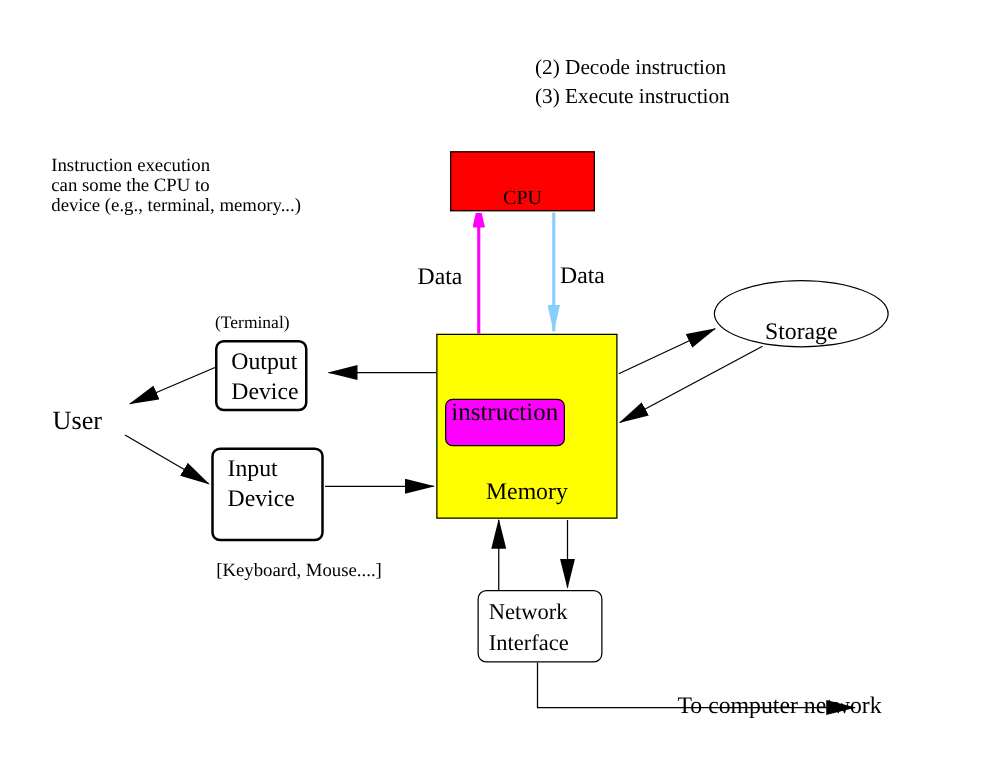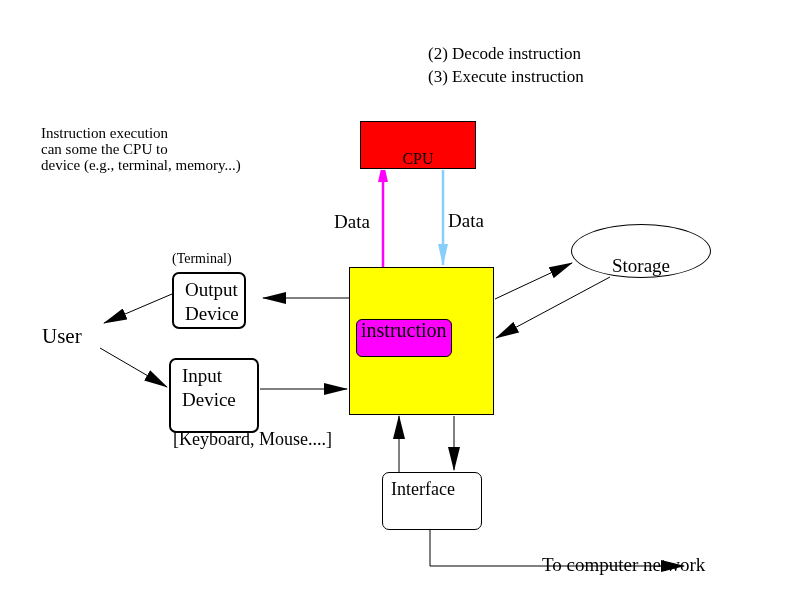--- a/index.html
+++ b/index.html
@@ -71,37 +71,39 @@
 
 <div class="cpu">
     <span>CPU</span>
   </div>
 
 <div class="t" style="left:334px;top:212px;font-size:19px;">Data</div>
 <div class="t" style="left:448px;top:211px;font-size:19px;">Data</div>
 
 <div class="mem">
   <div class="instr">instruction</div>
+  <div class="memlabel">Memory</div>
 </div>
 
 <div class="t" style="left:172px;top:252px;font-size:14px;">(Terminal)</div>
 <div class="box out">
   <div>Output</div>
   <div>Device</div>
 </div>
 
 <div class="box inp">
   <div>Input</div>
   <div>Device</div>
 </div>
-<div class="t" style="left:173px;top:430px;font-size:18px;">[Keyboard, Mouse....]</div>
+<div class="t" style="left:173px;top:450px;font-size:15px;">[Keyboard, Mouse....]</div>
 
 <div class="t" style="left:42px;top:326px;font-size:21px;">User</div>
 
 <div class="storage">
     <span>Storage</span>
   </div>
 
 <div class="box net">
+  <div>Network</div>
   <div>Interface</div>
 </div>
 
 <div class="t" style="left:542px;top:535px;font-size:19px;margin-top:20px;">To computer network</div>
 
 </body></html>

